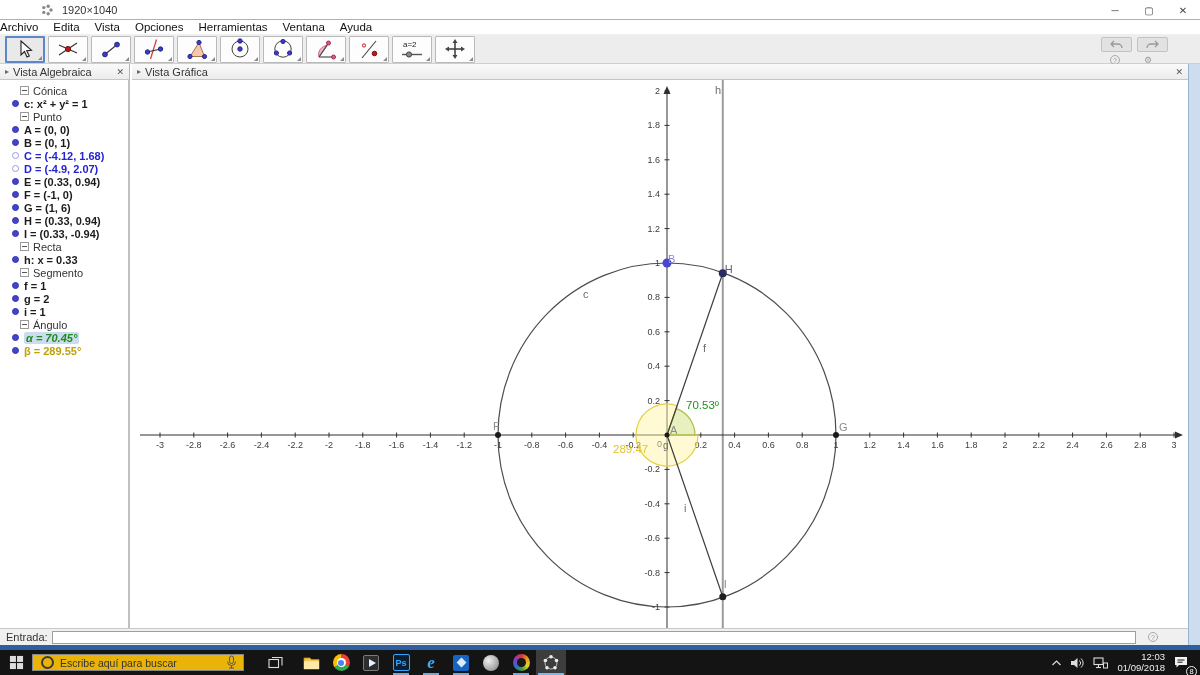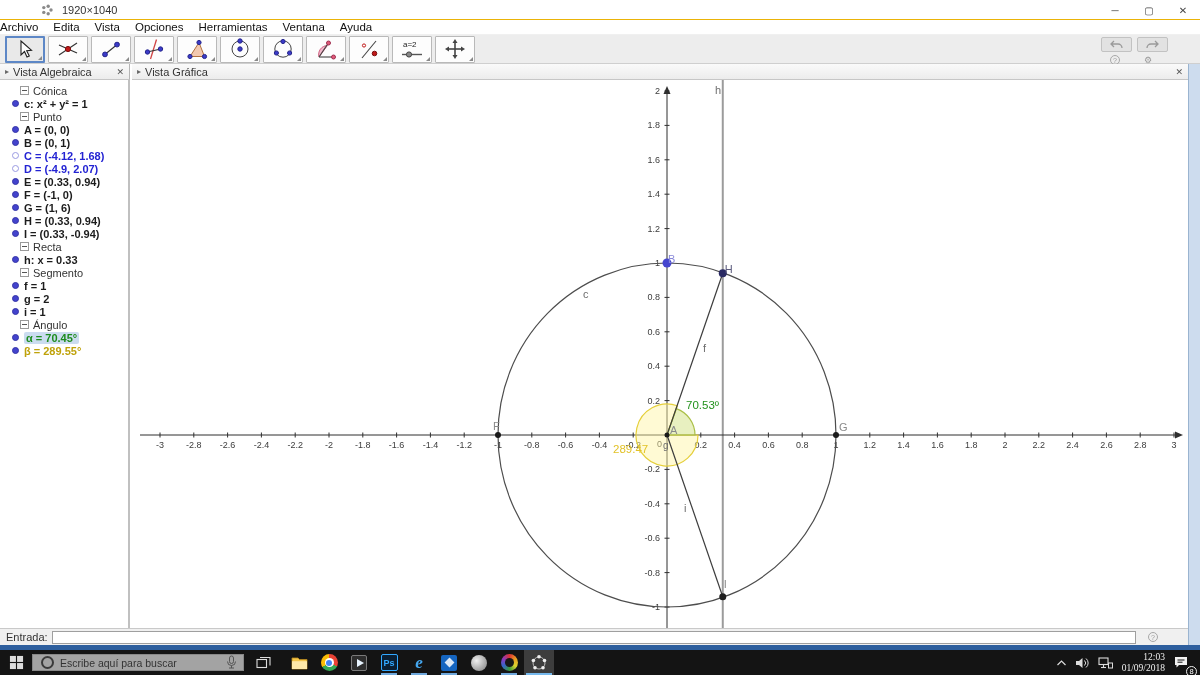--- a/index.html
+++ b/index.html
@@ -62,22 +62,22 @@
     border-top:1px solid #c9c9c9;display:flex;align-items:center;padding:0 6px;}
   .inputbar label{font-size:11px;color:#333;margin-right:4px;}
   .inputbar input{flex:1;height:13px;border:1px solid #9f9f9f;background:#fff;font-size:10px;
     margin-right:12px;outline:none;padding:0 3px;}
   .inputbar .qmark{margin-right:24px;}
   #bottom-strip{position:absolute;left:0;top:645px;width:1200px;height:5px;background:#2e5f9e;}
   
   .taskbar{position:absolute;left:0;top:650px;width:1200px;height:25px;background:#141414;
     display:flex;align-items:center;}
   .startbtn{width:32px;height:25px;display:flex;align-items:center;justify-content:center;}
-  .searchbox{width:212px;height:17px;background:#a3a3a3;border:1px solid #888;display:flex;
-    align-items:center;margin-right:4px;}
+  .searchbox{width:212px;height:17px;background:#eab308;border:1px solid #888;display:flex;
+    align-items:center;margin-right:16px;}
   .cortana{width:13px;height:13px;border:2px solid #3a3a3a;border-radius:50%;margin:0 6px 0 8px;flex:none;}
   .searchtext{font-size:10.5px;color:#333;flex:1;}
   .apps{display:flex;height:25px;}
   .app{width:30px;height:25px;display:flex;align-items:center;justify-content:center;position:relative;}
   .app.open::after{content:"";position:absolute;bottom:0;left:7px;width:16px;height:2px;background:#6fa8dc;}
   .app.active{background:#3d3d3d;}
   .app.active::after{content:"";position:absolute;bottom:0;left:2px;width:26px;height:2px;background:#76b9ed;}
   .chrome-ic{width:17px;height:17px;border-radius:50%;
     background:conic-gradient(#ea4335 0 33%,#34a853 33% 66%,#fbbc05 66% 100%);
     display:flex;align-items:center;justify-content:center;}
@@ -95,21 +95,21 @@
   .media-ic{width:17px;height:17px;border-radius:50%;
     background:conic-gradient(#d33,#e8a020,#ddd330,#3a9a3a,#3567c8,#8a3ac0,#d33);
     display:flex;align-items:center;justify-content:center;}
   .media-ic .inner{width:9px;height:9px;border-radius:50%;background:#181818;}
   .play-ic{width:16px;height:16px;background:#2d2d2d;border:1px solid #7a7a7a;border-radius:2px;
     display:flex;align-items:center;justify-content:center;}
   .play-ic .tri{width:0;height:0;border-left:7px solid #e8f4ff;border-top:4.5px solid transparent;
     border-bottom:4.5px solid transparent;margin-left:2px;}
   .tray{margin-left:auto;display:flex;align-items:center;height:25px;}
   .tray .titem{display:flex;align-items:center;justify-content:center;height:25px;padding:0 4px;}
-  .clock{text-align:right;color:#efefef;font-size:9.5px;line-height:10.5px;padding:0 5px;font-family:Liberation Serif, serif;}
+  .clock{text-align:right;color:#efefef;font-size:9.5px;line-height:10.5px;padding:0 5px;}
   .notif{position:relative;margin-right:8px;}
   .badge{position:absolute;right:-5px;bottom:-2px;width:11px;height:11px;border-radius:50%;
     background:#141414;border:1px solid #efefef;color:#fff;font-size:7.5px;display:flex;
     align-items:center;justify-content:center;}
 </style>
 </head>
 <body>
 
 <div class="titlebar">
   <svg class="appicon" viewBox="0 0 14 14">
@@ -333,21 +333,21 @@
     <div class="alg-row alg-item">
       <span class="dot filled"></span>
       <span class="alg-text">i = 1</span>
     </div>
     <div class="alg-row alg-group">
       <span class="minusbox"></span>
       <span>Ángulo</span>
     </div>
     <div class="alg-row alg-item">
       <span class="dot filled"></span>
-      <span class="alg-text selected" style="color: rgb(29, 140, 29);">α = 70.45°</span>
+      <span class="alg-text selected" style="color: rgb(29, 140, 29); font-style: italic;">α = 70.45°</span>
     </div>
     <div class="alg-row alg-item">
       <span class="dot filled"></span>
       <span class="alg-text" style="color: rgb(191, 162, 10);">β = 289.55°</span>
     </div>
   </div>
 
 <div id="plot-wrap">
   <svg id="plot" width="1056" height="548" viewBox="0 0 1056 548">
       <line x1="590.77" y1="0" x2="590.77" y2="548" stroke="#9b9b9b" stroke-width="2"></line>

